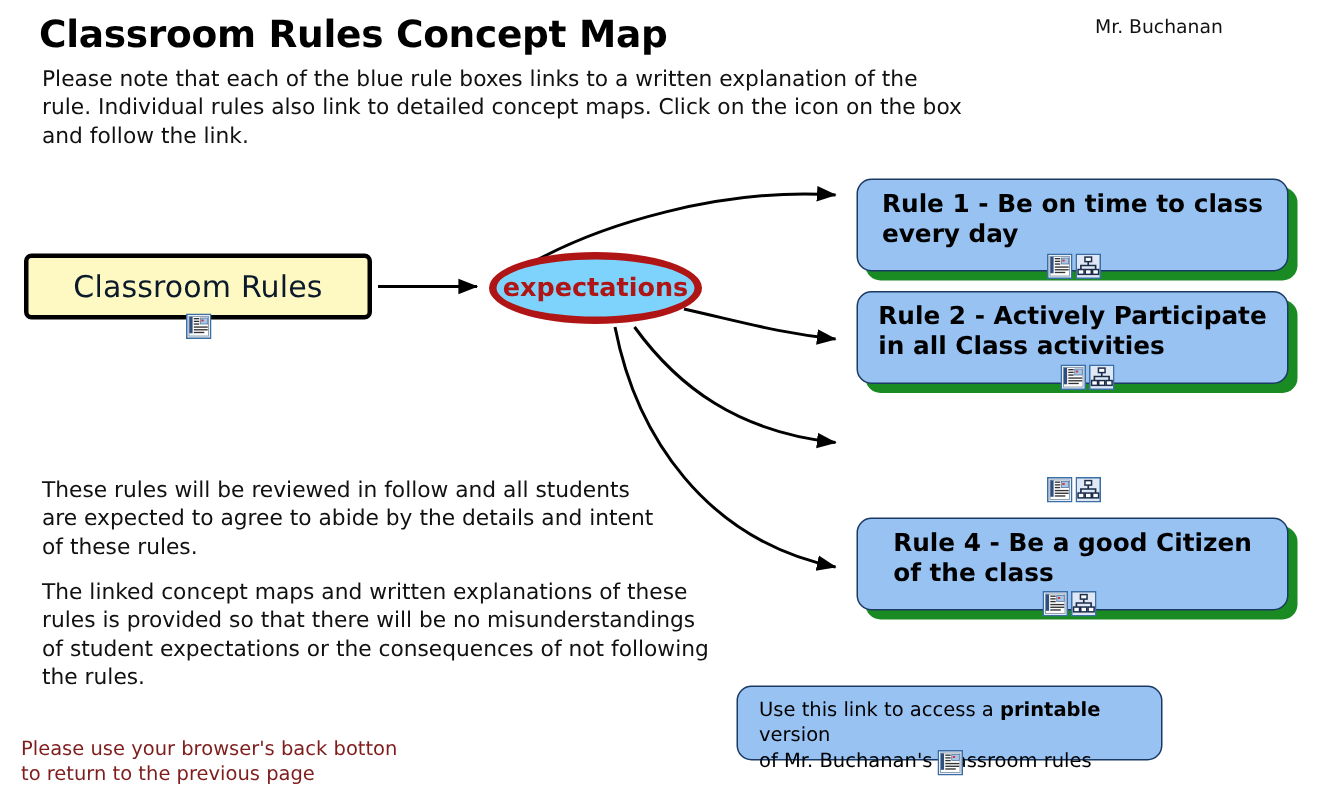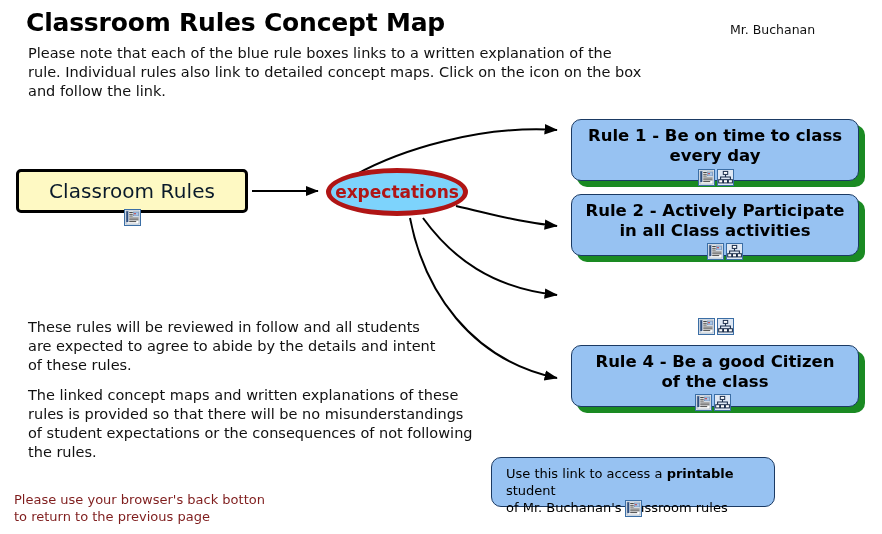--- a/index.html
+++ b/index.html
@@ -34,21 +34,21 @@
     left: 28px;
     top: 44px;
     width: 620px;
     font-size: 14.5px;
     line-height: 19px;
     color: #111111;
   }
   #teacher-block {
     position: absolute;
     left: 730px;
-    top: 22px;
+    top: 10px;
     font-size: 12.5px;
     line-height: 16px;
     color: #111111;
     white-space: nowrap;
   }
   
   #classroom-rules-node {
     position: absolute;
     left: 16px;
     top: 169px;
@@ -116,21 +116,20 @@
     box-sizing: border-box;
     display: flex;
     align-items: center;
     justify-content: center;
     padding: 0 8px 8px 8px;
   }
   .rule-box .face .rule-label {
     font-size: 16.5px;
     font-weight: bold;
     color: #000000;
-    text-align: center;
     line-height: 20px;
     white-space: pre-line;
   }
   
   #printable-box {
     position: absolute;
     left: 491px;
     top: 457px;
     width: 284px;
     height: 50px;
@@ -382,21 +381,21 @@
 of these rules.</div>
   <div id="para-2" class="body-para">The linked concept maps and written explanations of these
 rules is provided so that there will be no misunderstandings
 of student expectations or the consequences of not following
 the rules.</div>
   <div id="back-note">Please use your browser's back botton
 to return to the previous page</div>
 
   <div id="printable-box" class="node-layer">
     <div class="printable-text">
-      <span>Use this link to access a </span><b>printable</b><span> student</span><br>
+      <span>Use this link to access a </span><b>printable</b><span> version</span><br>
       <span>of Mr. Buchanan's classroom rules</span>
     </div>
   </div>
   <div class="icon-row" style="left:625px; top:500px;">
     <span>
       <svg class="mini-icon" viewBox="0 0 17 17">
         <rect x="0.5" y="0.5" width="16" height="16" fill="#e8eef7" stroke="#3b6ea5" stroke-width="1"></rect>
         <rect x="2" y="2" width="13" height="13" fill="#ffffff" stroke="#8899aa" stroke-width="0.6"></rect>
         <rect x="2.2" y="2.2" width="2.2" height="11" fill="#2f4f7f"></rect>
         <rect x="9.5" y="3" width="5" height="4" fill="#a9c6e8" stroke="#4a6f9c" stroke-width="0.5"></rect>

